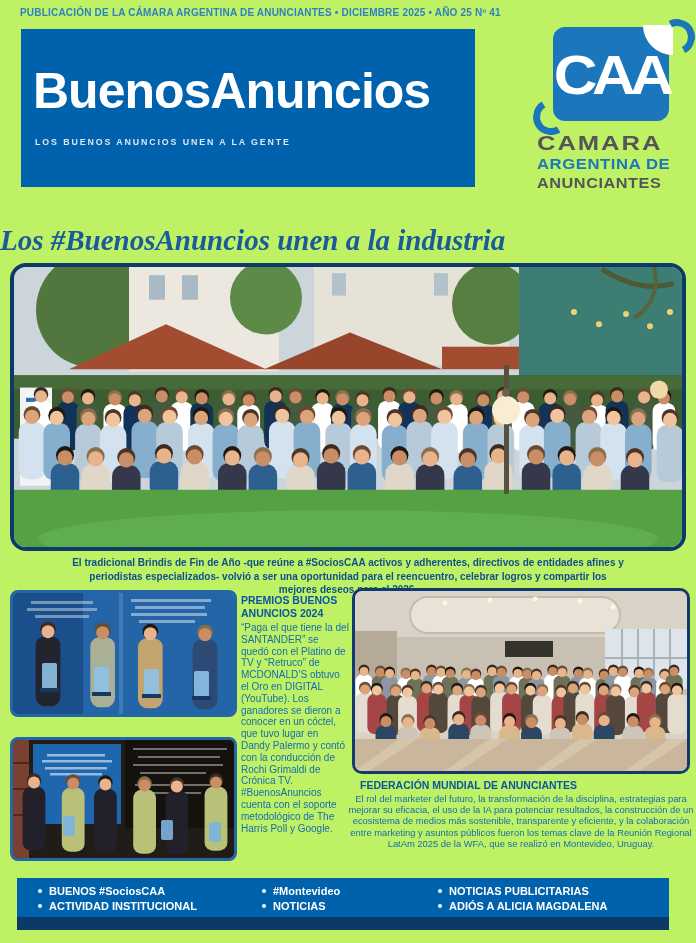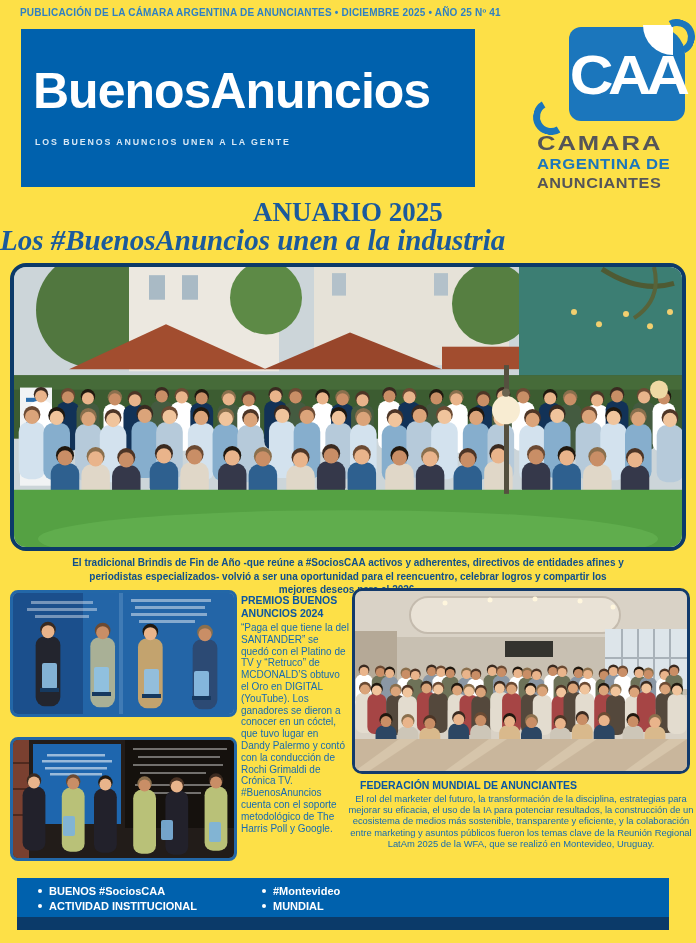--- a/index.html
+++ b/index.html
@@ -1,33 +1,33 @@
 <!DOCTYPE html>
 <html><head>
 <meta charset="utf-8">
 <style>
   html,body{margin:0;padding:0;background:#fff;}
-  .page{position:relative;width:696px;height:943px;background:#fde047;overflow:hidden;
+  .page{position:relative;width:696px;height:943px;background:#bef264;overflow:hidden;
         font-family:"Liberation Sans",sans-serif;}
 
   
   .topbar{position:absolute;left:20px;top:7px;font-size:10px;font-weight:700;
           color:#2f80c3;letter-spacing:.2px;}
 
   
   .masthead{position:absolute;left:21px;top:29px;width:454px;height:158px;background:#0061ad;}
   .mast-title{position:absolute;left:12px;top:34px;color:#ffffff;font-weight:700;
               font-size:50px;letter-spacing:-1px;line-height:56px;}
   .mast-tagline{position:absolute;left:14px;top:108px;color:#d7e8f5;font-weight:600;
                 font-size:8.8px;letter-spacing:1.9px;}
 
   
   .logo{position:absolute;left:537px;top:27px;width:156px;}
   .logo-mark{position:relative;width:152px;height:100px;}
-  .logo-square{position:absolute;left:32px;top:0;width:116px;height:94px;background:#1b76bc;
+  .logo-square{position:absolute;left:16px;top:0;width:116px;height:94px;background:#1b76bc;
                border-radius:12px 28px 12px 12px;display:flex;align-items:center;justify-content:center;}
   .logo-square span{color:#fff;font-weight:800;font-size:56px;letter-spacing:-5px;
                     transform:scaleX(1.08);display:inline-block;}
   .notch{position:absolute;left:106px;top:-2px;width:30px;height:30px;background:#fff;
          border-radius:0 0 0 100%;}
   .arc{position:absolute;border:7px solid transparent;border-radius:50%;width:22px;height:22px;}
   .arc-tr{left:122px;top:-8px;border-top-color:#1b76bc;border-right-color:#1b76bc;transform:rotate(18deg);}
   .arc-bl{left:-4px;top:72px;border-left-color:#1b76bc;border-bottom-color:#1b76bc;transform:rotate(14deg);}
   .logo-l1{font-size:20px;font-weight:800;color:#555558;letter-spacing:1.5px;line-height:24px;
            transform:scaleX(1.28);transform-origin:left;white-space:nowrap;margin-top:4px;}
@@ -93,21 +93,20 @@
       </div>
       <div class="notch"></div>
       <div class="arc arc-tr"></div>
       <div class="arc arc-bl"></div>
     </div>
     <div class="logo-l1">CAMARA</div>
     <div class="logo-l2">ARGENTINA DE</div>
     <div class="logo-l3">ANUNCIANTES</div>
   </div>
 
-  <div class="kicker">ANUARIO 2025</div>
   <div class="headline">Los #BuenosAnuncios unen a la industria</div>
 
   <div class="photo photo-main">
     <svg viewBox="0 0 668 274" preserveAspectRatio="none" aria-hidden="true">
       <rect width="668" height="274" fill="#ccd5d9"></rect>
       <circle cx="78" cy="42" r="56" fill="#51773f"></circle>
       <rect x="115" y="0" width="150" height="102" fill="#ece8e0"></rect>
       <rect x="135" y="8" width="16" height="24" fill="#a9bac5"></rect>
       <rect x="168" y="8" width="16" height="24" fill="#a9bac5"></rect>
       <rect x="300" y="0" width="195" height="96" fill="#e6e2d8"></rect>
@@ -659,18 +658,22 @@
   <div class="wfa-heading">FEDERACIÓN MUNDIAL DE ANUNCIANTES</div>
   <div class="wfa-body">El rol del marketer del futuro, la transformación de la disciplina, estrategias para mejorar su eficacia, el uso de la IA para potenciar resultados, la construcción de un ecosistema de medios más sostenible, transparente y eficiente, y la colaboración entre marketing y asuntos públicos fueron los temas clave de la Reunión Regional LatAm 2025 de la WFA, que se realizó en Montevideo, Uruguay.</div>
 
   <div class="footer">
     <div class="fcol fcol1">
       <div class="f-item"><span class="dot"></span><span>BUENOS #SociosCAA</span></div>
       <div class="f-item"><span class="dot"></span><span>ACTIVIDAD INSTITUCIONAL</span></div>
     </div>
     <div class="fcol fcol2">
       <div class="f-item"><span class="dot"></span><span>#Montevideo</span></div>
-      <div class="f-item"><span class="dot"></span><span>MUNDIAL</span></div>
+      <div class="f-item"><span class="dot"></span><span>NOTICIAS</span></div>
     </div>
+    <div class="fcol fcol3">
+      <div class="f-item"><span class="dot"></span><span>NOTICIAS PUBLICITARIAS</span></div>
+      <div class="f-item"><span class="dot"></span><span>ADIÓS A ALICIA MAGDALENA</span></div>
+    </div>
   </div>
   <div class="footer-strip"></div>
 
 </div>
 
 </body></html>

